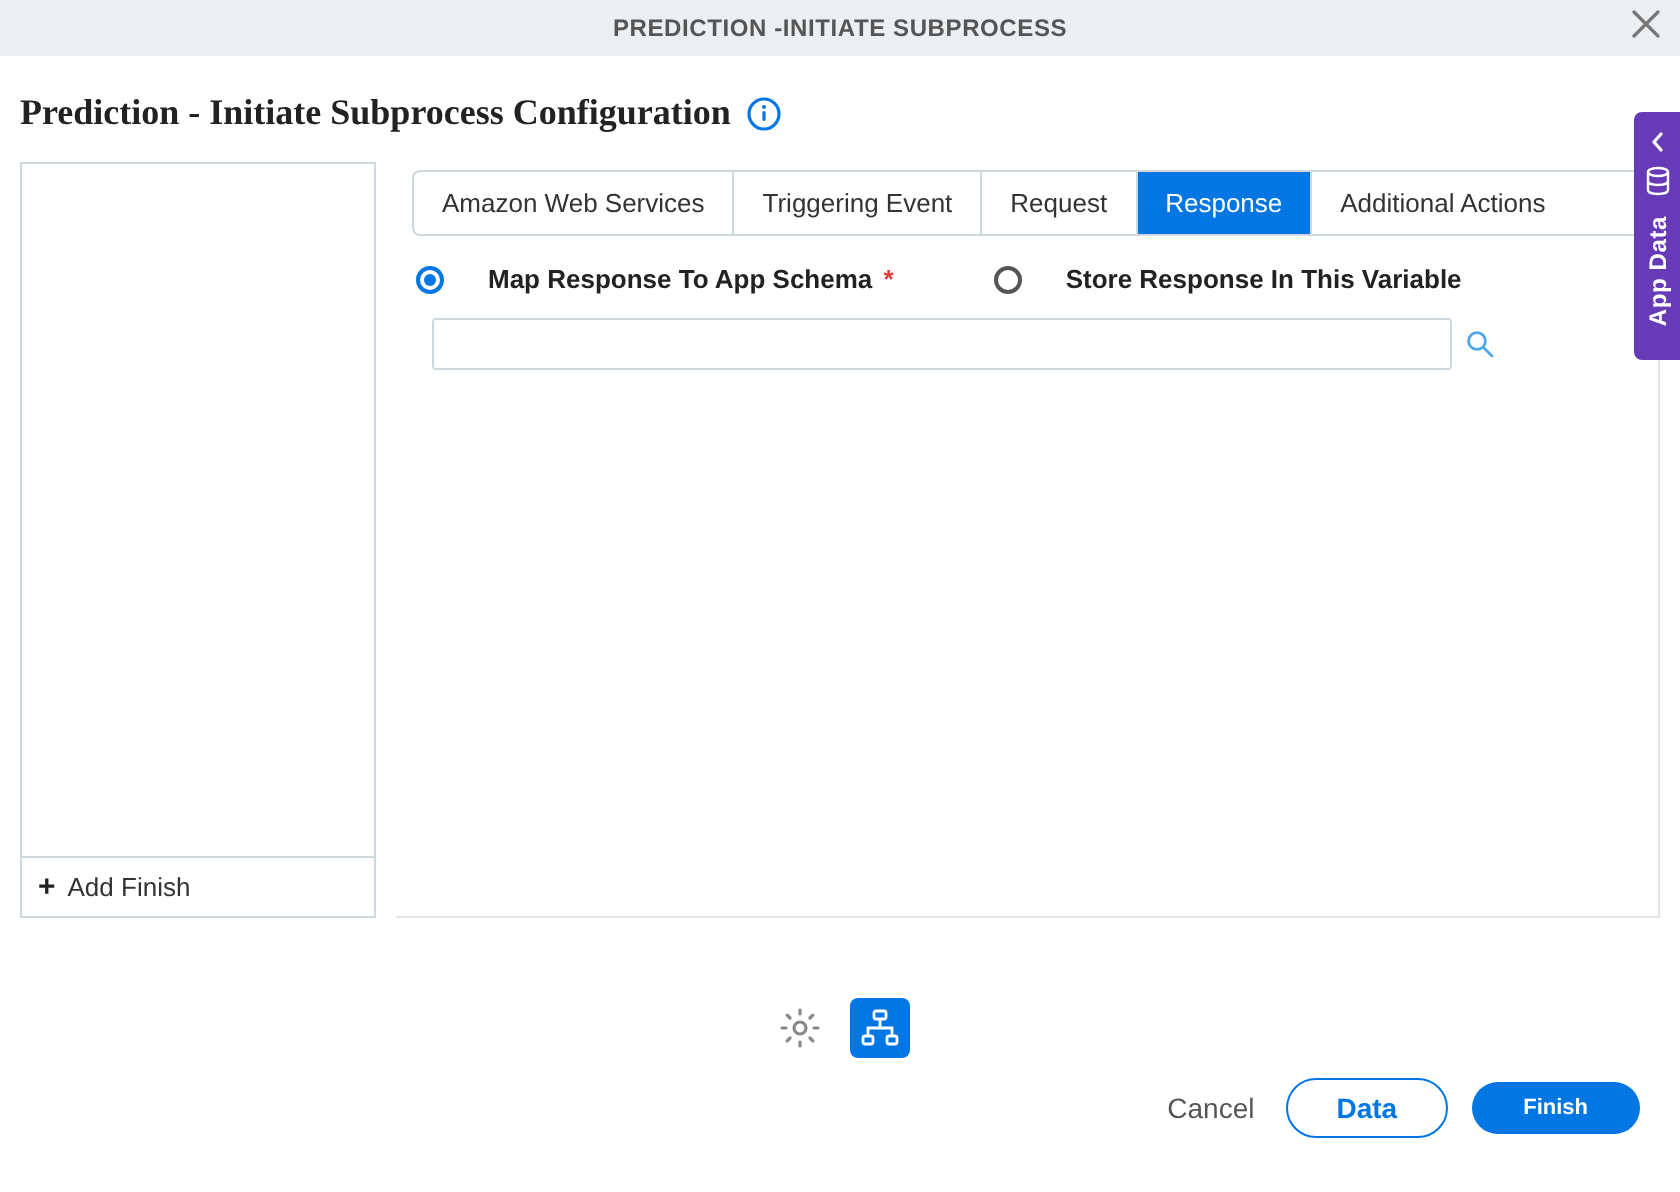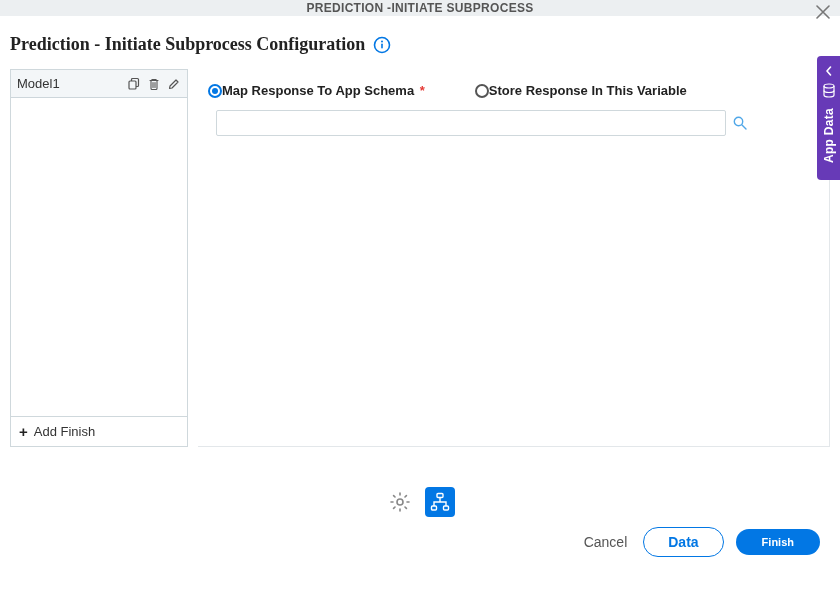--- a/index.html
+++ b/index.html
@@ -1,19 +1,19 @@
 <!DOCTYPE html>
 <html><head>
   <meta charset="utf-8">
   <style>
     * { box-sizing: border-box; margin: 0; padding: 0; }
     body { font-family: Arial, Helvetica, sans-serif; font-size: 13px; color: #333; width: 840px; height: 596px; background: #fff; position: relative; }
     
     
-    .header-bar { height: 16px; background: #eceff1; display: flex; align-items: center; position: relative; }
+    .header-bar { height: 28px; background: #eceff1; display: flex; align-items: center; position: relative; }
     .header-title { width: 100%; text-align: center; font-size: 12px; font-weight: 600; color: #555; letter-spacing: 0.3px; }
     .header-close { position: absolute; right: 10px; top: 4px; font-size: 18px; color: #777; cursor: pointer; line-height: 1; }
     
     
     .page-title-row { display: flex; align-items: center; padding: 18px 0 14px 10px; }
     .page-title { font-size: 18px; font-weight: 700; color: #222; font-family: Liberation Serif, serif; }
     .info-icon { margin-left: 8px; display: inline-flex; }
     
     
     .side-tab { position: absolute; right: 0; top: 56px; width: 23px; height: 124px; background: #673ab7; border-radius: 4px 0 0 4px; display: flex; flex-direction: column; align-items: center; cursor: pointer; color: #fff; }
@@ -35,21 +35,21 @@
     .content { flex: 1; margin-left: 10px; border-right: 1px solid #e3e7ea; border-bottom: 1px solid #e3e7ea; height: 378px; display: flex; flex-direction: column; }
     
     
     .tabs { display: flex; border: 1px solid #cfd8dc; border-radius: 4px; margin: 4px 8px 0 8px; }
     .tab { padding: 8px 14px; font-size: 13px; color: #333; border-right: 1px solid #cfd8dc; cursor: pointer; white-space: nowrap; }
     .tab:last-child { border-right: none; }
     .tab.active { background: #0277e4; color: #fff; }
     
     
     .radio-row { display: flex; gap: 50px; padding: 14px 10px 8px 10px; align-items: center; }
-    .radio-item { display: flex; align-items: center; gap: 0; cursor: pointer; }
+    .radio-item { display: flex; align-items: center; gap: 22px; cursor: pointer; }
     .radio-outer { width: 14px; height: 14px; border-radius: 50%; border: 2px solid #0277e4; display: inline-flex; align-items: center; justify-content: center; }
     .radio-outer.unchecked { border-color: #555; }
     .radio-inner { width: 6px; height: 6px; border-radius: 50%; background: #0277e4; }
     .radio-label { font-size: 13px; font-weight: 600; color: #222; }
     .req { color: #e53935; margin-left: 2px; }
     
     
     .input-row { display: flex; align-items: center; padding: 4px 10px 0 18px; }
     .long-input { flex: 1; height: 26px; border: 1px solid #cfd8dc; border-radius: 2px; padding: 0 6px; max-width: 510px; }
     .search-glass { margin-left: 6px; color: #50a7e8; cursor: pointer; display: inline-flex; }
@@ -104,49 +104,35 @@
         <path d="M2 3 V12 C2 13.2 4.2 14 7 14 C9.8 14 12 13.2 12 12 V3" fill="none" stroke="#fff" stroke-width="1.2"></path>
         <path d="M2 7.5 C2 8.7 4.2 9.5 7 9.5 C9.8 9.5 12 8.7 12 7.5" fill="none" stroke="#fff" stroke-width="1.2"></path>
       </svg>
   </span>
   <span class="side-tab-label">App Data</span>
 </div>
 
 <div class="main">
 
   <div class="sidebar">
-    <div class="model-row">
-      <span class="model-name">Model1</span>
-      <span class="model-icons">
-        <span>
-          <svg width="14" height="14" viewBox="0 0 14 14">
-              <rect x="4.5" y="1.5" width="7" height="8" rx="1" fill="none" stroke="#555" stroke-width="1.2"></rect>
-              <rect x="2" y="4" width="7" height="8" rx="1" fill="#f3f6f8" stroke="#555" stroke-width="1.2"></rect>
-            </svg>
-        </span>
-        <span>
-          <svg width="14" height="14" viewBox="0 0 14 14">
-              <path d="M3 3.5 H11 M5 3.5 V2.5 H9 V3.5 M4 3.5 V11.5 C4 12 4.4 12.5 5 12.5 H9 C9.6 12.5 10 12 10 11.5 V3.5 M6 5.5 V10.5 M8 5.5 V10.5" stroke="#555" stroke-width="1.1" fill="none" stroke-linecap="round"></path>
-            </svg>
-        </span>
-        <span>
-          <svg width="14" height="14" viewBox="0 0 14 14">
-              <path d="M2.5 11.5 L3 9 L9 3 L11 5 L5 11 Z" fill="none" stroke="#555" stroke-width="1.2" stroke-linejoin="round"></path>
-            </svg>
-        </span>
-      </span>
-    </div>
     <div class="sidebar-spacer"></div>
     <div class="add-model">
       <span class="plus">+</span>
       <span>Add Finish</span>
     </div>
   </div>
 
   <div class="content">
+    <div class="tabs">
+      <div class="tab">Amazon Web Services</div>
+      <div class="tab">Triggering Event</div>
+      <div class="tab">Request</div>
+      <div class="tab active">Response</div>
+      <div class="tab">Additional Actions</div>
+    </div>
 
     <div class="radio-row">
       <label class="radio-item">
         <span class="radio-outer">
             <span class="radio-inner"></span>
           </span>
         <span class="radio-label"><span>Map Response To App Schema</span><span class="req"> *</span></span>
       </label>
       <label class="radio-item">
         <span class="radio-outer unchecked"></span>

